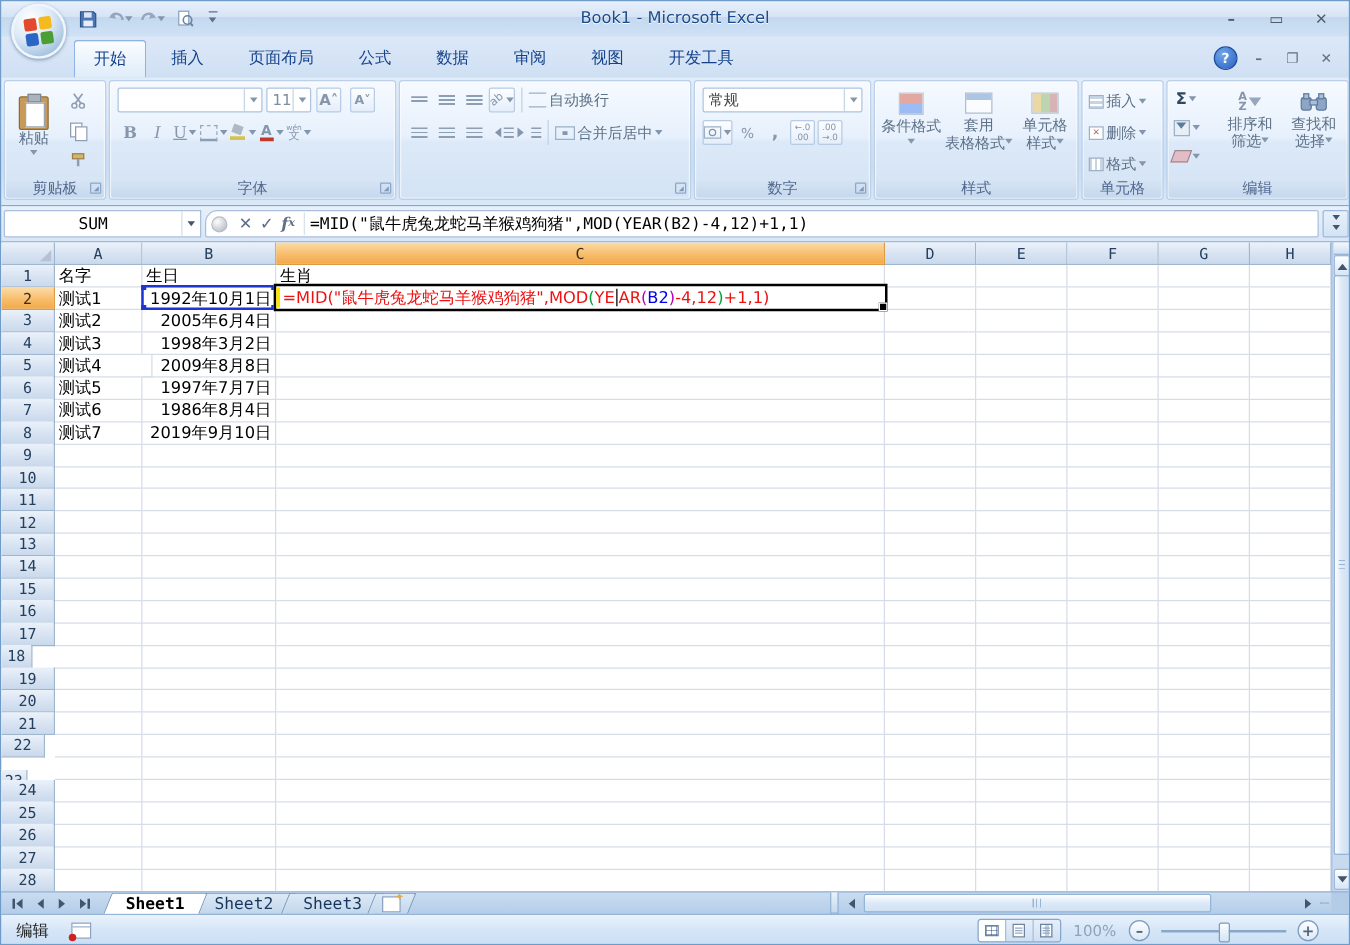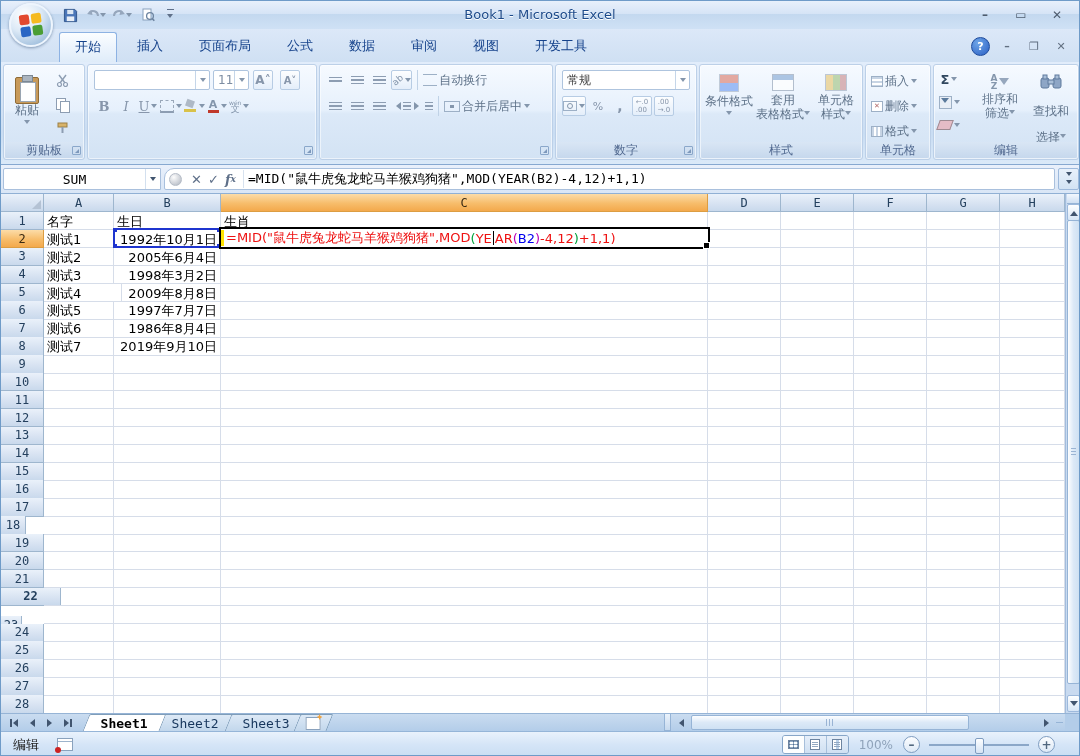--- a/index.html
+++ b/index.html
@@ -328,20 +328,23 @@
             <span class="dar"></span>
         </div>
         <div class="mbtn">
           <span style="display:flex;flex-direction:column;align-items:center;line-height:6px;">
             <i style="font-style:normal;font-size:6px;color:#8496ac;">wén</i>
             <i style="font-style:normal;font-size:9px;color:#8496ac;">文</i>
           </span>
             <span class="dar"></span>
         </div>
       </div>
+      <div class="grp-label">
+          <span>字体</span>
+        </div>
       <div class="launcher"></div>
     </div>
 
     <div class="grp" style="left:318px;width:234px;">
       <div style="position:absolute;left:5px;top:5px;display:flex;align-items:center;gap:2px;">
         <div class="mbtn">
             <span class="ic-lines" style="height:7px;"></span>
           </div>
         <div class="mbtn">
             <span class="ic-lines"></span>
@@ -489,21 +492,21 @@
       </div>
       <div style="position:absolute;left:40px;top:3px;display:flex;">
         <div class="bigbtn" style="width:52px;">
           <span style="display:flex;align-items:center;gap:2px;margin-bottom:2px;">
             <i style="font-style:normal;font-size:9px;font-weight:bold;color:#8496ac;line-height:8px;">A<br>Z</i>
             <i class="tri-dn" style="border-top:7px solid #96a7bd;border-left-width:5px;border-right-width:5px;display:block;"></i>
           </span>
           <span>排序和</span>
           <span><span>筛选</span><span class="dar"></span></span>
         </div>
-        <div class="bigbtn" style="width:50px;gap:12px;">
+        <div class="bigbtn" style="width:50px;">
           <svg width="22" height="16" viewBox="0 0 22 16" style="margin-bottom:2px;">
             <rect x="1" y="4" width="8" height="10" rx="2" fill="#8ea6c6" stroke="#5f7a9d"></rect>
             <rect x="13" y="4" width="8" height="10" rx="2" fill="#8ea6c6" stroke="#5f7a9d"></rect>
             <rect x="8" y="6" width="6" height="4" fill="#aabfd8" stroke="#5f7a9d"></rect>
             <rect x="3" y="1" width="4" height="4" fill="#aabfd8" stroke="#5f7a9d"></rect>
             <rect x="15" y="1" width="4" height="4" fill="#aabfd8" stroke="#5f7a9d"></rect>
           </svg>
           <span>查找和</span>
           <span><span>选择</span><span class="dar"></span></span>
         </div>
@@ -739,21 +742,21 @@
       <div class="cell" style="left: 999px; top: 357.967px; width: 65px; height: 18.393px; line-height: 17.893px;"></div>
       <div class="gh" style="left: 0px; top: 375.86px; width: 43px; height: 18.393px;">21</div>
       <div class="cell" style="left: 43px; top: 375.86px; width: 70px; height: 18.393px; line-height: 17.893px;"></div>
       <div class="cell" style="left: 113px; top: 375.86px; width: 107px; height: 18.393px; line-height: 17.893px;"></div>
       <div class="cell" style="left: 220px; top: 375.86px; width: 487px; height: 18.393px; line-height: 17.893px;"></div>
       <div class="cell" style="left: 707px; top: 375.86px; width: 73px; height: 18.393px; line-height: 17.893px;"></div>
       <div class="cell" style="left: 780px; top: 375.86px; width: 73px; height: 18.393px; line-height: 17.893px;"></div>
       <div class="cell" style="left: 853px; top: 375.86px; width: 73px; height: 18.393px; line-height: 17.893px;"></div>
       <div class="cell" style="left: 926px; top: 375.86px; width: 73px; height: 18.393px; line-height: 17.893px;"></div>
       <div class="cell" style="left: 999px; top: 375.86px; width: 65px; height: 18.393px; line-height: 17.893px;"></div>
-      <div class="gh" style="left: 0px; top: 393.753px; width: 60px; height: 18.393px; font-weight: bold;">22</div>
+      <div class="gh" style="left: 0px; top: 393.753px; width: 35px; height: 18.393px;">22</div>
       <div class="cell" style="left: 43px; top: 393.753px; width: 70px; height: 18.393px; line-height: 17.893px;"></div>
       <div class="cell" style="left: 113px; top: 393.753px; width: 107px; height: 18.393px; line-height: 17.893px;"></div>
       <div class="cell" style="left: 220px; top: 393.753px; width: 487px; height: 18.393px; line-height: 17.893px;"></div>
       <div class="cell" style="left: 707px; top: 393.753px; width: 73px; height: 18.393px; line-height: 17.893px;"></div>
       <div class="cell" style="left: 780px; top: 393.753px; width: 73px; height: 18.393px; line-height: 17.893px;"></div>
       <div class="cell" style="left: 853px; top: 393.753px; width: 73px; height: 18.393px; line-height: 17.893px;"></div>
       <div class="cell" style="left: 926px; top: 393.753px; width: 73px; height: 18.393px; line-height: 17.893px;"></div>
       <div class="cell" style="left: 999px; top: 393.753px; width: 65px; height: 18.393px; line-height: 17.893px;"></div>
       <div class="gh" style="left: 0px; top: 410px; width: 21px; height: 18.393px; margin-top: 12px;">23</div>
       <div class="cell" style="left: 43px; top: 411.646px; width: 70px; height: 18.393px; line-height: 17.893px;"></div>

